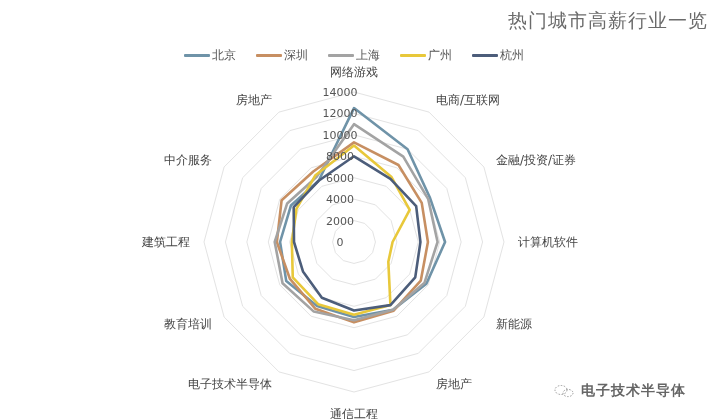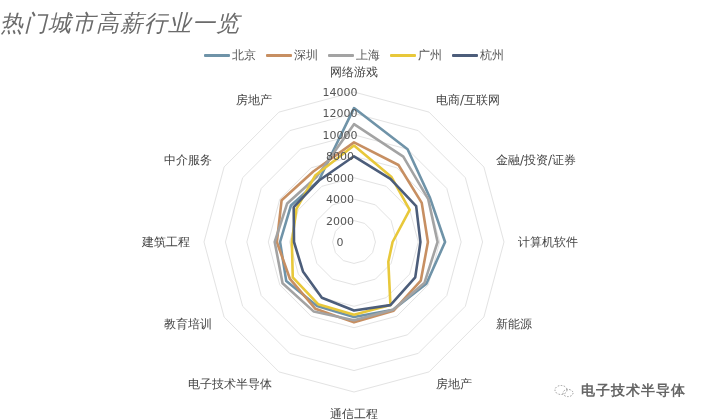--- a/index.html
+++ b/index.html
@@ -1,21 +1,21 @@
 <!DOCTYPE html>
 <html><head>
 <meta charset="utf-8">
 <style>
   html, body { margin: 0; padding: 0; background: #ffffff; }
   body { width: 708px; height: 419px; position: relative; overflow: hidden;
          font-family: "DejaVu Sans", "Liberation Sans", sans-serif; }
-  .title { position: absolute; left: 0; width: 708px; top: 8px; text-align: left;
-           font-size: 23px; color: #6b6b6b; letter-spacing: 1px; font-style: italic; }
+  .title { position: absolute; left: 0; width: 708px; top: 8px; text-align: right;
+           font-size: 19px; color: #6b6b6b; letter-spacing: 1px; }
   .legend { position: absolute; top: 47px; left: 0; width: 708px; display: flex;
-            justify-content: center; gap: 10px; font-size: 12px; color: #555; }
+            justify-content: center; gap: 20px; font-size: 12px; color: #555; }
   .legend-item { display: flex; align-items: center; gap: 2px; }
   .legend-swatch { display: inline-block; width: 26px; height: 3px; border-radius: 1px; }
   svg.chart { position: absolute; left: 0; top: 0; }
   .axis-label { font-size: 12px; fill: #444; }
   .tick-label { font-size: 11px; fill: #555; }
   .watermark { position: absolute; left: 553px; top: 382px; display: flex; align-items: center;
                gap: 6px; font-size: 14px; color: #666; font-weight: bold; letter-spacing: 1px; }
   .wm-icon { width: 22px; height: 14px; }
 </style>
 </head>

